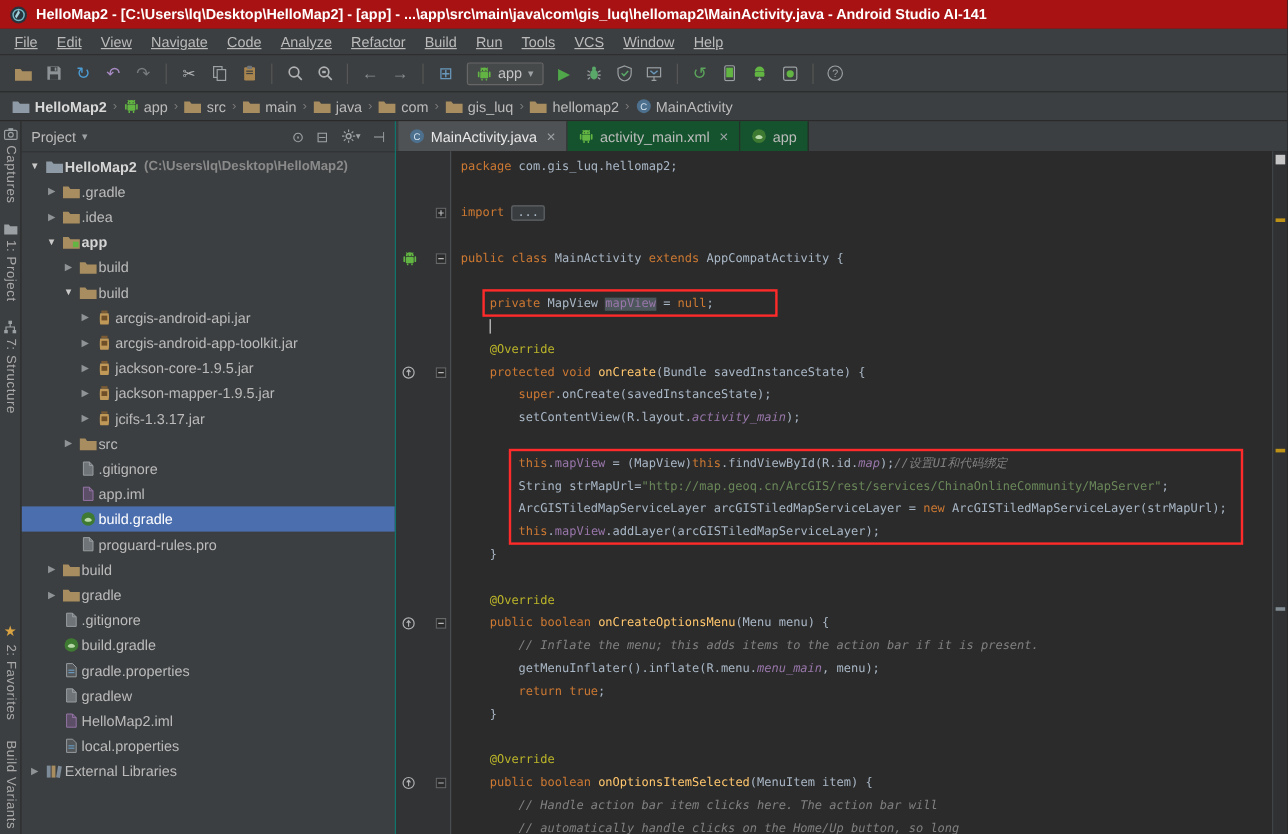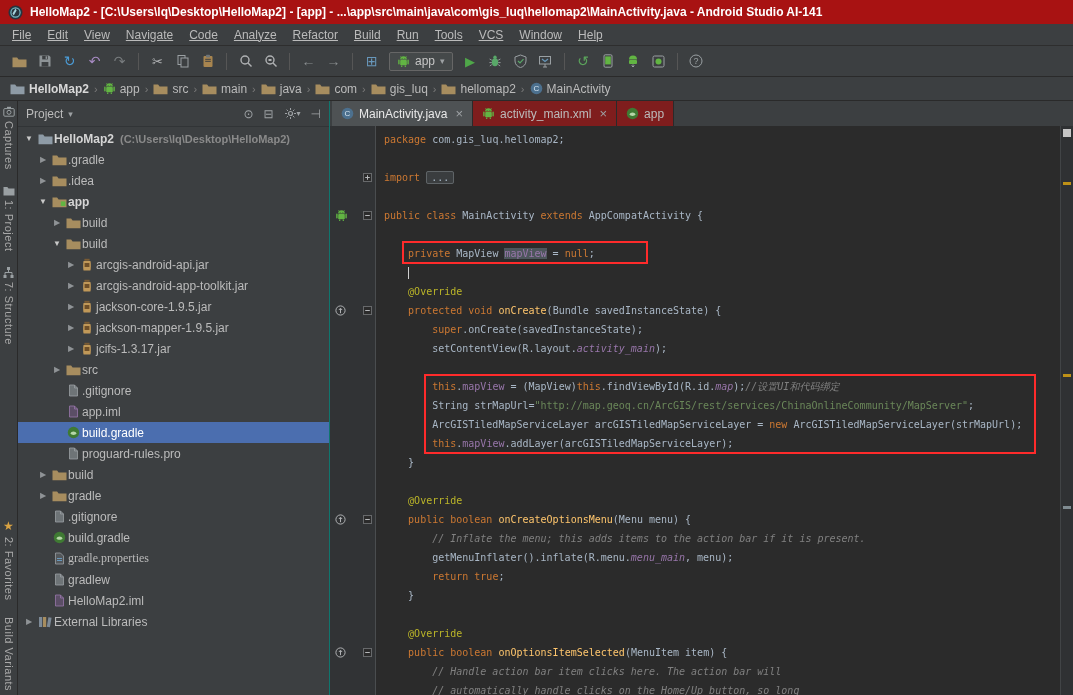--- a/index.html
+++ b/index.html
@@ -59,21 +59,21 @@
   .trow .ticn { width:18px; display:flex; justify-content:center; align-items:center; flex:none; }
   .trow .note { color:#8A8A8A; margin-left:6px; font-size:11px; }
   .trow.selected { background:var(--selection,#4B6EAF); color:#FFFFFF; }
   .trow.bold { font-weight:bold; color:#D5D5D5; }
 
   
   .editor { flex:1; display:flex; flex-direction:column; min-width:0; }
   .tabbar { height:25px; background:var(--chrome,#3C3F41); display:flex; align-items:stretch;
             padding-left:2px; flex:none; }
   .tab { display:flex; align-items:center; gap:5px; padding:0 9px; color:#BBBBBB;
-         border-right:1px solid #2a2a2a; background:#7f1d1d; }
+         border-right:1px solid #2a2a2a; background:#14532d; }
   .tab.active { background:var(--activeTab,#4E5254); color:#E8E8E8; }
   .tab .close { color:#9DA1A4; font-size:13px; margin-left:3px; }
 
   .editor-body { flex:1; display:flex; position:relative; min-height:0; background:var(--editorBg,#2B2B2B); }
   .gutter { width:46px; background:var(--gutterBg,#313335); border-right:1px solid #4a4d4f;
             padding-top:4px; flex:none; }
   .grow { height:19px; display:flex; align-items:center; justify-content:space-between; padding:0 3px 0 5px; }
   .gico { width:13px; height:13px; display:flex; align-items:center; }
   .gfold { width:9px; height:9px; display:flex; align-items:center; }
 
@@ -619,21 +619,21 @@
           <div class="trow" style="padding-left: 18px;">
             <span class="arrow"></span>
             <span class="ticn">
               <svg width="13" height="13" viewBox="0 0 13 13">
                 <circle cx="6.5" cy="6.5" r="5.7" fill="#3F7A33"></circle>
                 <path d="M3.4 7.6c.8-2.8 5.4-2.8 6.2 0-1 1.7-5.2 1.7-6.2 0z" fill="#B6D7A8"></path>
               </svg>
             </span>
             <span>build.gradle</span>
           </div>
-          <div class="trow" style="padding-left: 18px; font-family: Liberation Serif, serif;">
+          <div class="trow" style="padding-left: 18px;">
             <span class="arrow"></span>
             <span class="ticn">
               <svg width="11" height="13" viewBox="0 0 11 13">
                 <path d="M1.5 1h5l3 3v8h-8z" fill="#53575A" stroke="#9AA0A3" stroke-width=".8"></path>
                 <rect x="3" y="6" width="5" height="1" fill="#6897BB"></rect>
                 <rect x="3" y="8" width="5" height="1" fill="#6897BB"></rect>
               </svg>
             </span>
             <span>gradle.properties</span>
           </div>
@@ -649,20 +649,31 @@
           </div>
           <div class="trow" style="padding-left: 18px;">
             <span class="arrow"></span>
             <span class="ticn">
               <svg width="11" height="13" viewBox="0 0 11 13">
                 <path d="M1.5 1h5l3 3v8h-8z" fill="#5B4E66" stroke="#9876AA" stroke-width=".8"></path>
                 <path d="M6.5 1v3h3" fill="none" stroke="#9876AA" stroke-width=".8"></path>
               </svg>
             </span>
             <span>HelloMap2.iml</span>
+          </div>
+          <div class="trow" style="padding-left: 18px;">
+            <span class="arrow"></span>
+            <span class="ticn">
+              <svg width="11" height="13" viewBox="0 0 11 13">
+                <path d="M1.5 1h5l3 3v8h-8z" fill="#53575A" stroke="#9AA0A3" stroke-width=".8"></path>
+                <rect x="3" y="6" width="5" height="1" fill="#6897BB"></rect>
+                <rect x="3" y="8" width="5" height="1" fill="#6897BB"></rect>
+              </svg>
+            </span>
+            <span>local.properties</span>
           </div>
           <div class="trow" style="padding-left: 4px;">
             <span class="arrow">▶</span>
             <span class="ticn">
               <svg width="14" height="13" viewBox="0 0 14 13">
                 <rect x="1" y="2" width="3.2" height="10" fill="#7D8A97"></rect>
                 <rect x="5" y="2" width="3.2" height="10" fill="#A78D5F"></rect>
                 <rect x="9.6" y="2.4" width="3.2" height="9.6" fill="#7D8A97" transform="rotate(10 11 7)"></rect>
               </svg>
             </span>

